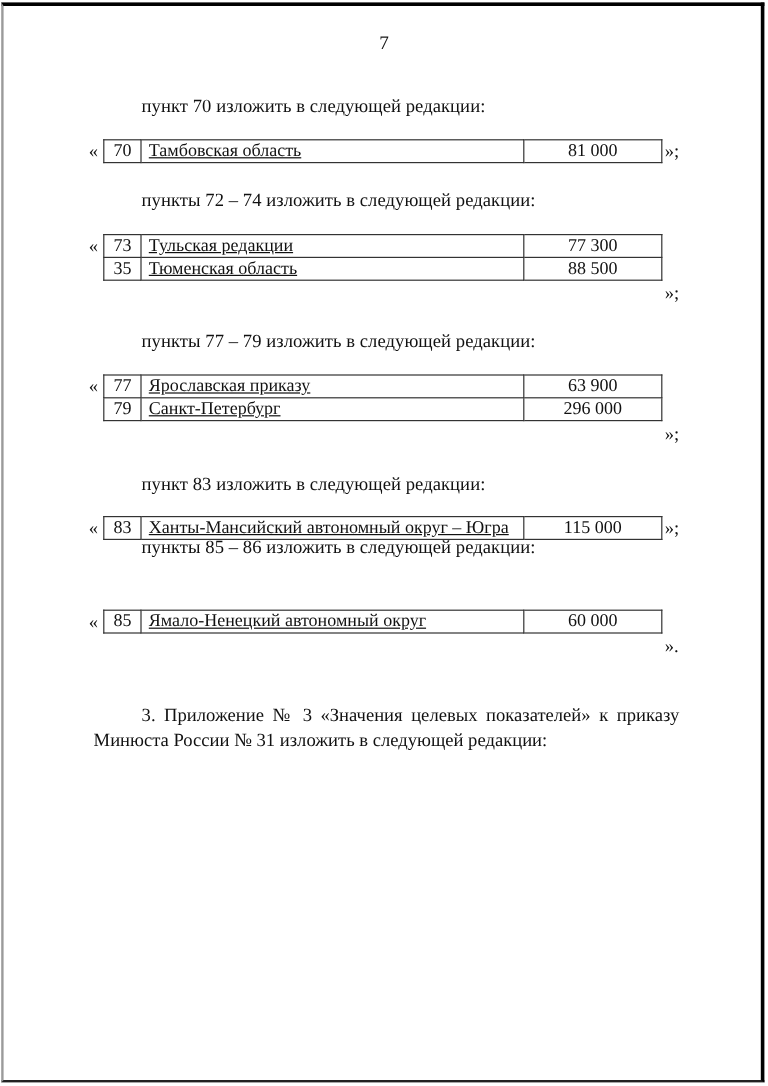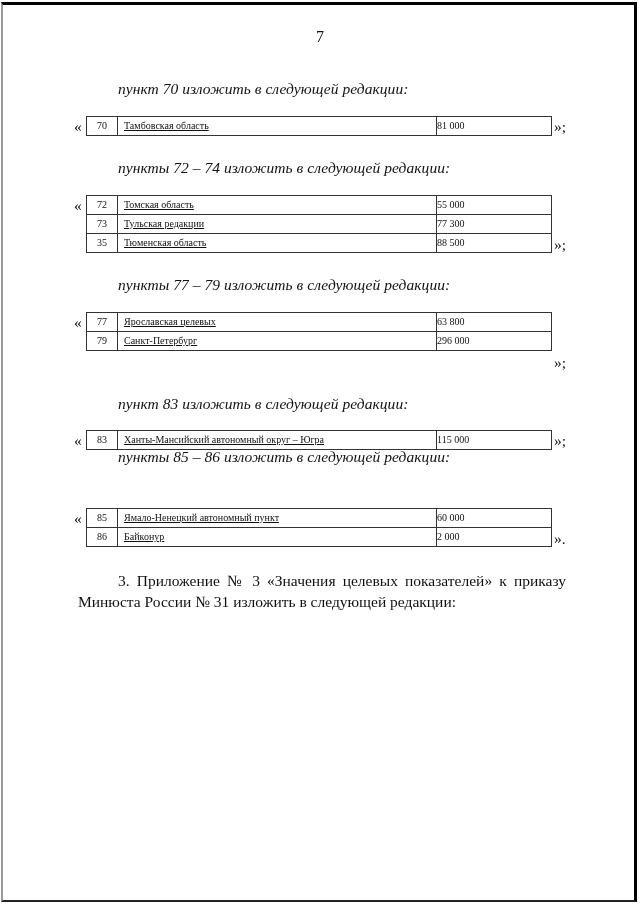--- a/index.html
+++ b/index.html
@@ -2,30 +2,30 @@
 <html><head>
 <meta charset="utf-8">
 <style>
   html, body { margin: 0; padding: 0; background: #ffffff; }
   body { width: 640px; height: 905px; position: relative; overflow: hidden;
          font-family: "Liberation Serif", "DejaVu Serif", serif; color: #111; }
   .page { position: absolute; left: 1px; top: 2px; width: 636px; height: 900px;
           border-left: 2px solid #9a9a9a; border-right: 3px solid #000;
           border-top: 3px solid #000; border-bottom: 2px solid #222; box-sizing: border-box; }
   .page-number { position: absolute; left: 0; width: 640px; top: 28px; text-align: center; font-size: 16px; }
-  .intro { position: absolute; left: 118px; font-size: 15.5px; letter-spacing: 0.05px; font-style: italic; }
-  .tbl { position: absolute; left: 86px; border-collapse: collapse; font-size: 10px; }
+  .intro { position: absolute; left: 118px; font-size: 15.5px; letter-spacing: 0.05px; }
+  .tbl { position: absolute; left: 86px; border-collapse: collapse; font-size: 15px; }
   .tbl td { border: 1px solid #333; padding: 0; height: 18px; line-height: 18px; vertical-align: bottom; }
   .tbl td.num { width: 30px; text-align: center; }
   .tbl td.name { width: 312px; padding-left: 6px; text-decoration: underline; }
-  .tbl td.val { width: 114px; text-align: left; }
+  .tbl td.val { width: 114px; text-align: center; }
   .qo { position: absolute; font-size: 15.5px; }
   .qc { position: absolute; font-size: 15.5px; }
   .para { position: absolute; left: 86px; width: 480px; font-size: 15.5px; line-height: 21px; text-align: justify; text-align-last: left; }
-  .para .l1 { display: block; text-indent: 32px; text-align: justify; text-align-last: justify; }
+  .para .l1 { display: block; text-indent: 32px; text-align: justify; text-align-last: justify; margin-top: 16px; }
   .para .l2 { display: block; margin-left: -8px; }
 </style>
 </head>
 <body>
 
 <div class="page"></div>
 
 <div class="page-number">7</div>
 
 <div class="intro" style="top:80px">пункт 70 изложить в следующей редакции:</div>
@@ -38,47 +38,42 @@
     <td class="val">81 000</td>
   </tr>
 </tbody>
   </table>
 <span class="qc" style="left:554px; top:118px">»;</span>
 
 <div class="intro" style="top:159px">пункты 72 – 74 изложить в следующей редакции:</div>
 <span class="qo" style="left:74px; top:197px">«</span>
 <table class="tbl" style="top:195px">
   <tbody>
-      <tr>
-    <td class="num">72</td>
-    <td class="name">Томская область</td>
-    <td class="val">55 000</td>
-  </tr>
   <tr>
     <td class="num">73</td>
     <td class="name">Тульская редакции</td>
     <td class="val">77 300</td>
   </tr>
   <tr>
     <td class="num">35</td>
     <td class="name">Тюменская область</td>
     <td class="val">88 500</td>
   </tr>
 </tbody>
   </table>
 <span class="qc" style="left:554px; top:236px">»;</span>
 
 <div class="intro" style="top:276px">пункты 77 – 79 изложить в следующей редакции:</div>
 <span class="qo" style="left:74px; top:314px">«</span>
 <table class="tbl" style="top:312px">
   <tbody>
       <tr>
     <td class="num">77</td>
-    <td class="name">Ярославская целевых</td>
-    <td class="val">63 800</td>
+    <td class="name">Ярославская приказу</td>
+    <td class="val">63 900</td>
   </tr>
   <tr>
     <td class="num">79</td>
     <td class="name">Санкт-Петербург</td>
     <td class="val">296 000</td>
   </tr>
 </tbody>
   </table>
 <span class="qc" style="left:554px; top:354px">»;</span>
 
@@ -94,27 +89,22 @@
 </tbody>
   </table>
 <span class="qc" style="left:554px; top:432px">»;</span>
 
 <div class="intro" style="top:448px">пункты 85 – 86 изложить в следующей редакции:</div>
 <span class="qo" style="left:74px; top:510px">«</span>
 <table class="tbl" style="top:508px">
   <tbody>
       <tr>
     <td class="num">85</td>
-    <td class="name">Ямало-Ненецкий автономный пункт</td>
+    <td class="name">Ямало-Ненецкий автономный округ</td>
     <td class="val">60 000</td>
-  </tr>
-  <tr>
-    <td class="num">86</td>
-    <td class="name">Байконур</td>
-    <td class="val">2 000</td>
   </tr>
 </tbody>
   </table>
 <span class="qc" style="left:554px; top:530px">».</span>
 
 <div class="para" style="top:570px">
   <span class="l1">3. Приложение № 3 «Значения целевых показателей» к приказу</span>
   <span class="l2">Минюста России № 31 изложить в следующей редакции:</span>
 </div>
 

